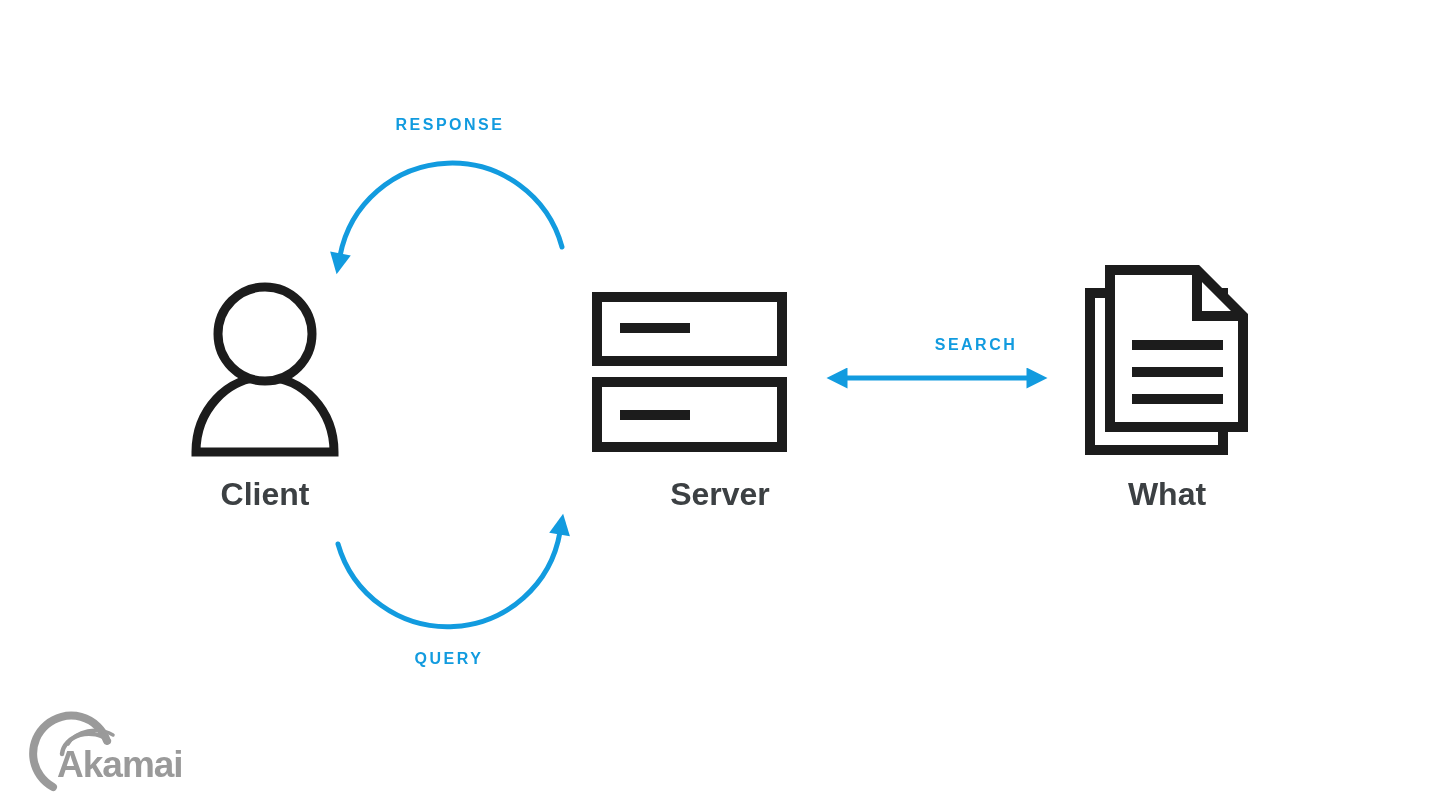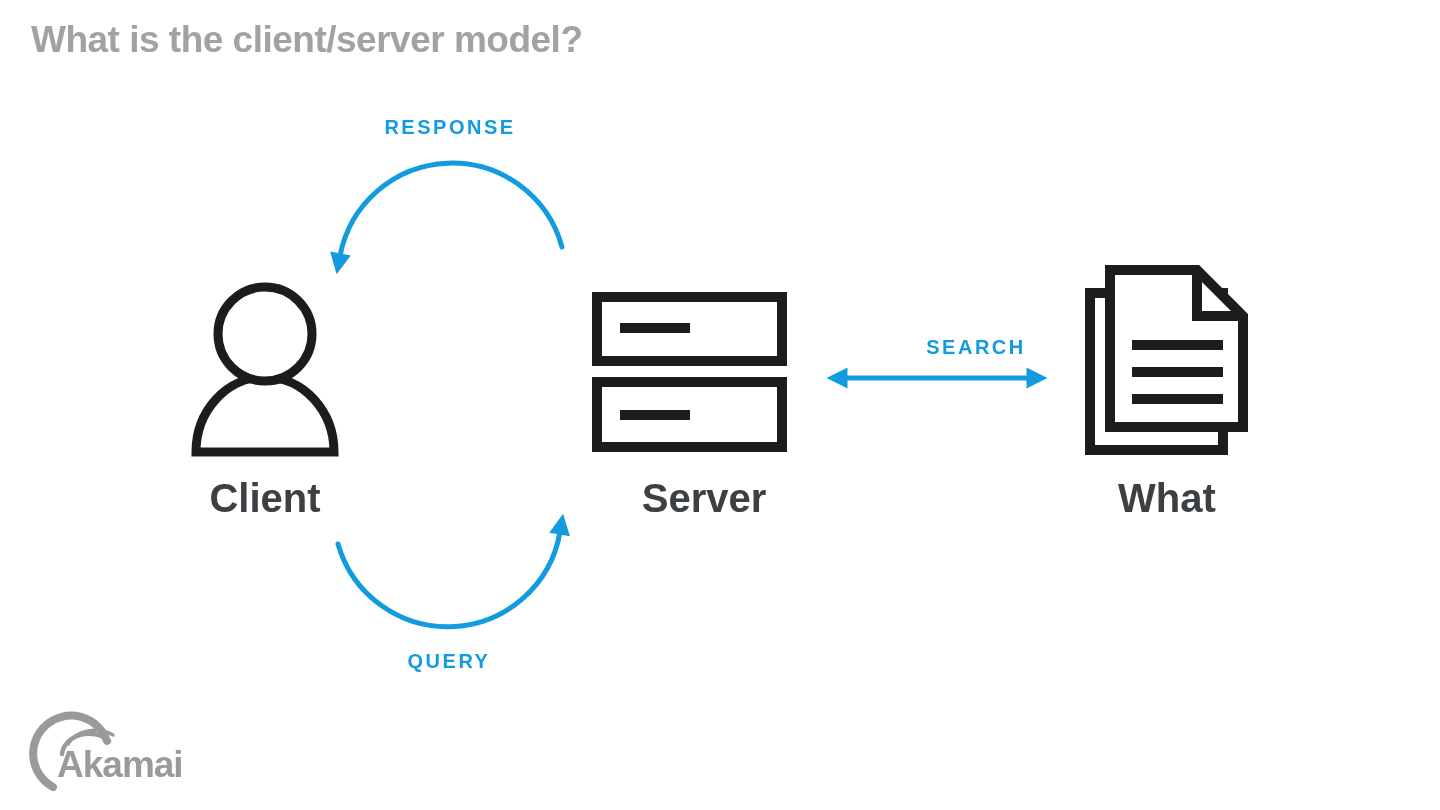--- a/index.html
+++ b/index.html
@@ -31,43 +31,43 @@
     position: absolute;
     left: 0;
     top: 0;
     width: 1440px;
     height: 810px;
   }
   .edge-label {
     position: absolute;
     width: 240px;
     text-align: center;
-    font-size: 20px;
+    font-size: 16px;
     font-weight: bold;
     letter-spacing: 2.5px;
     line-height: 1;
     color: var(--accent-blue, #129BDF);
     white-space: nowrap;
   }
   .edge-label.response { left: 330px; top: 117px; }
   .edge-label.query    { left: 329px; top: 651px; }
   .edge-label.search   { left: 856px; top: 337px; }
   .node-label {
     position: absolute;
     width: 200px;
     text-align: center;
-    font-size: 40px;
+    font-size: 32px;
     font-weight: bold;
     letter-spacing: 0;
     line-height: 1;
     color: var(--label-dark, #3C4043);
     white-space: nowrap;
   }
   .node-label.client { left: 165px;  top: 478px; }
-  .node-label.server { left: 604px;  top: 478px; }
+  .node-label.server { left: 620px;  top: 478px; }
   .node-label.data   { left: 1067px; top: 478px; }
   .logo-text {
     position: absolute;
     left: 57px;
     top: 746px;
     font-size: 37px;
     font-weight: bold;
     letter-spacing: -1px;
     line-height: 1;
     color: var(--logo-gray, #9A9A9A);
@@ -91,21 +91,20 @@
     stroke: var(--logo-gray, #9A9A9A);
     fill: none;
     stroke-linecap: round;
   }
 </style>
 </head>
 <body>
 
 <div class="canvas">
 
-  <h1 class="page-title">What is the client/server model?</h1>
 
   <svg class="diagram-svg" viewBox="0 0 1440 810" xmlns="http://www.w3.org/2000/svg">
     <defs>
       <marker id="arrowhead" viewBox="0 0 10 10" refX="1.2" refY="5" markerUnits="strokeWidth" markerWidth="4.6" markerHeight="4.2" orient="auto-start-reverse">
         <path d="M 0 0 L 10 5 L 0 10 Z" class="arrowhead-fill"></path>
       </marker>
     </defs>
 
     <g>
       <path class="blue-stroke" d="M 562 247 A 114 114 0 0 0 340 256" marker-end="url(#arrowhead)"></path>

